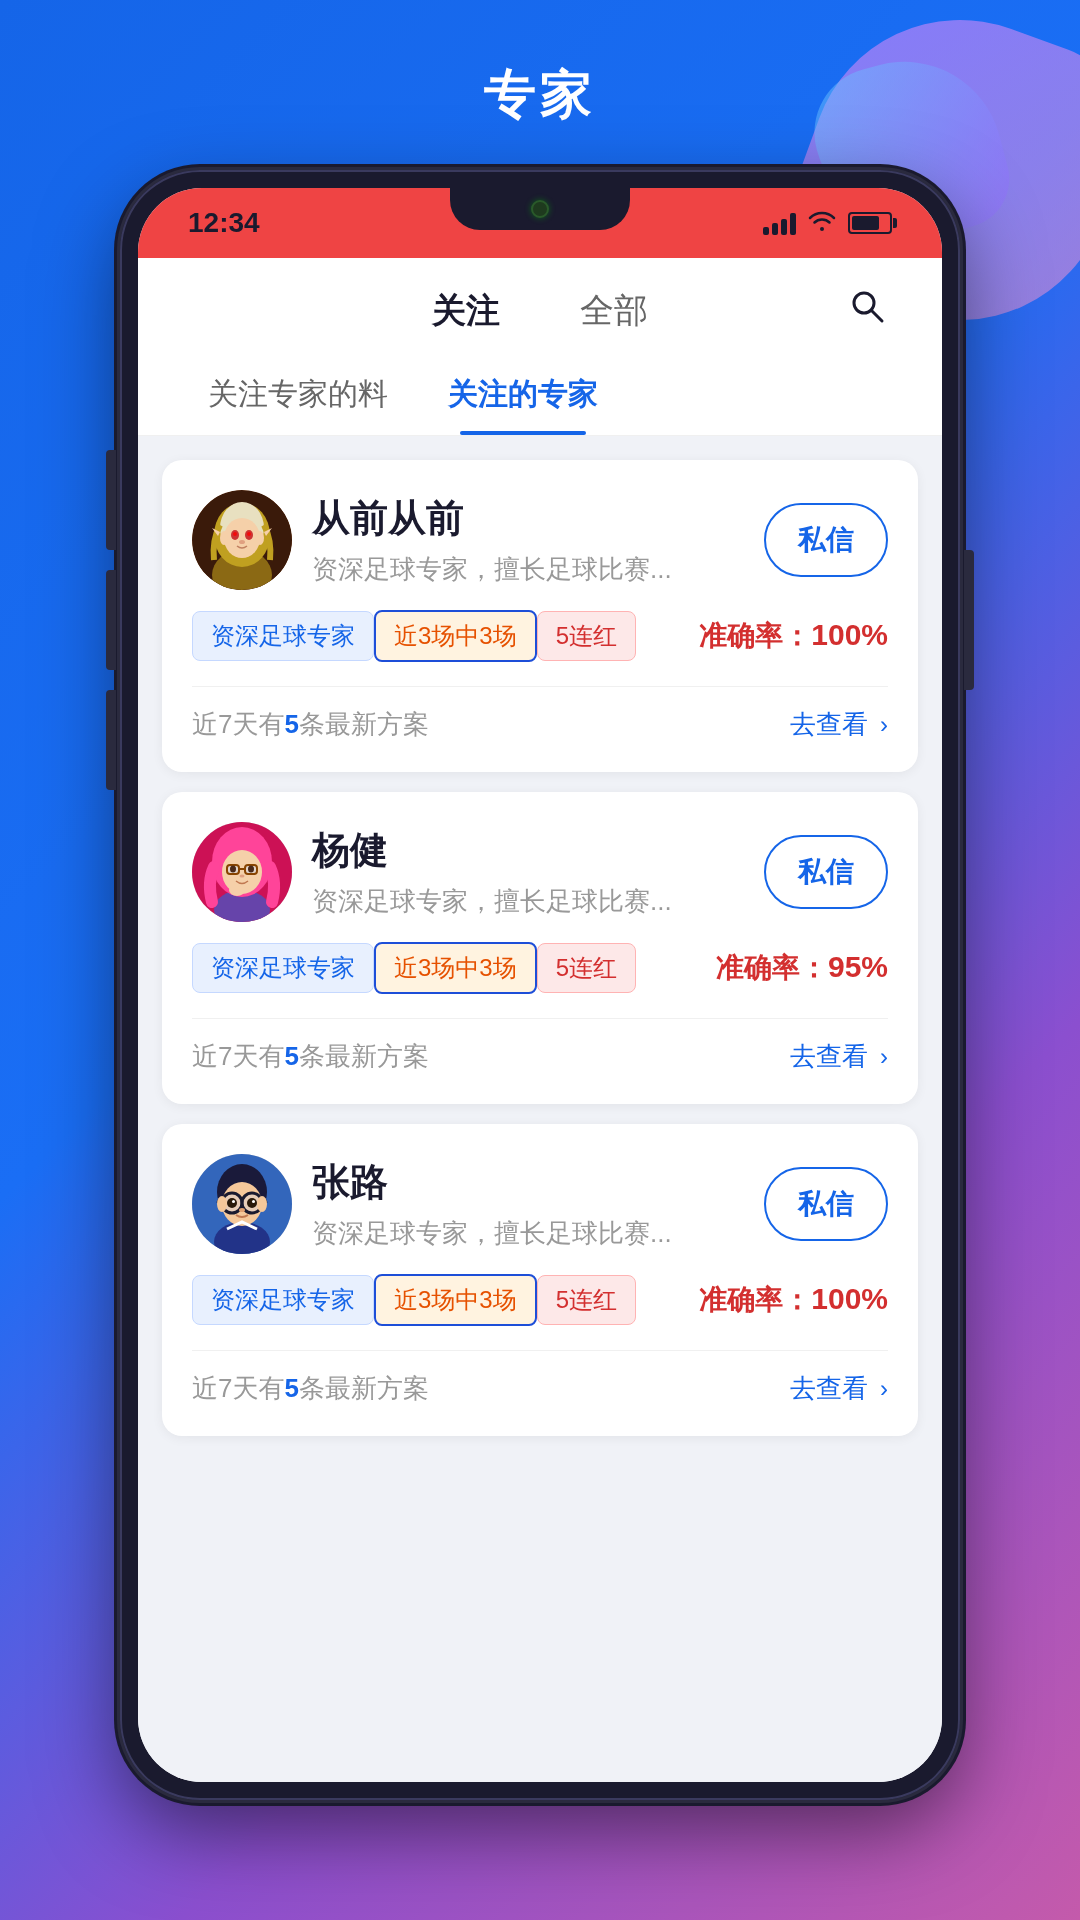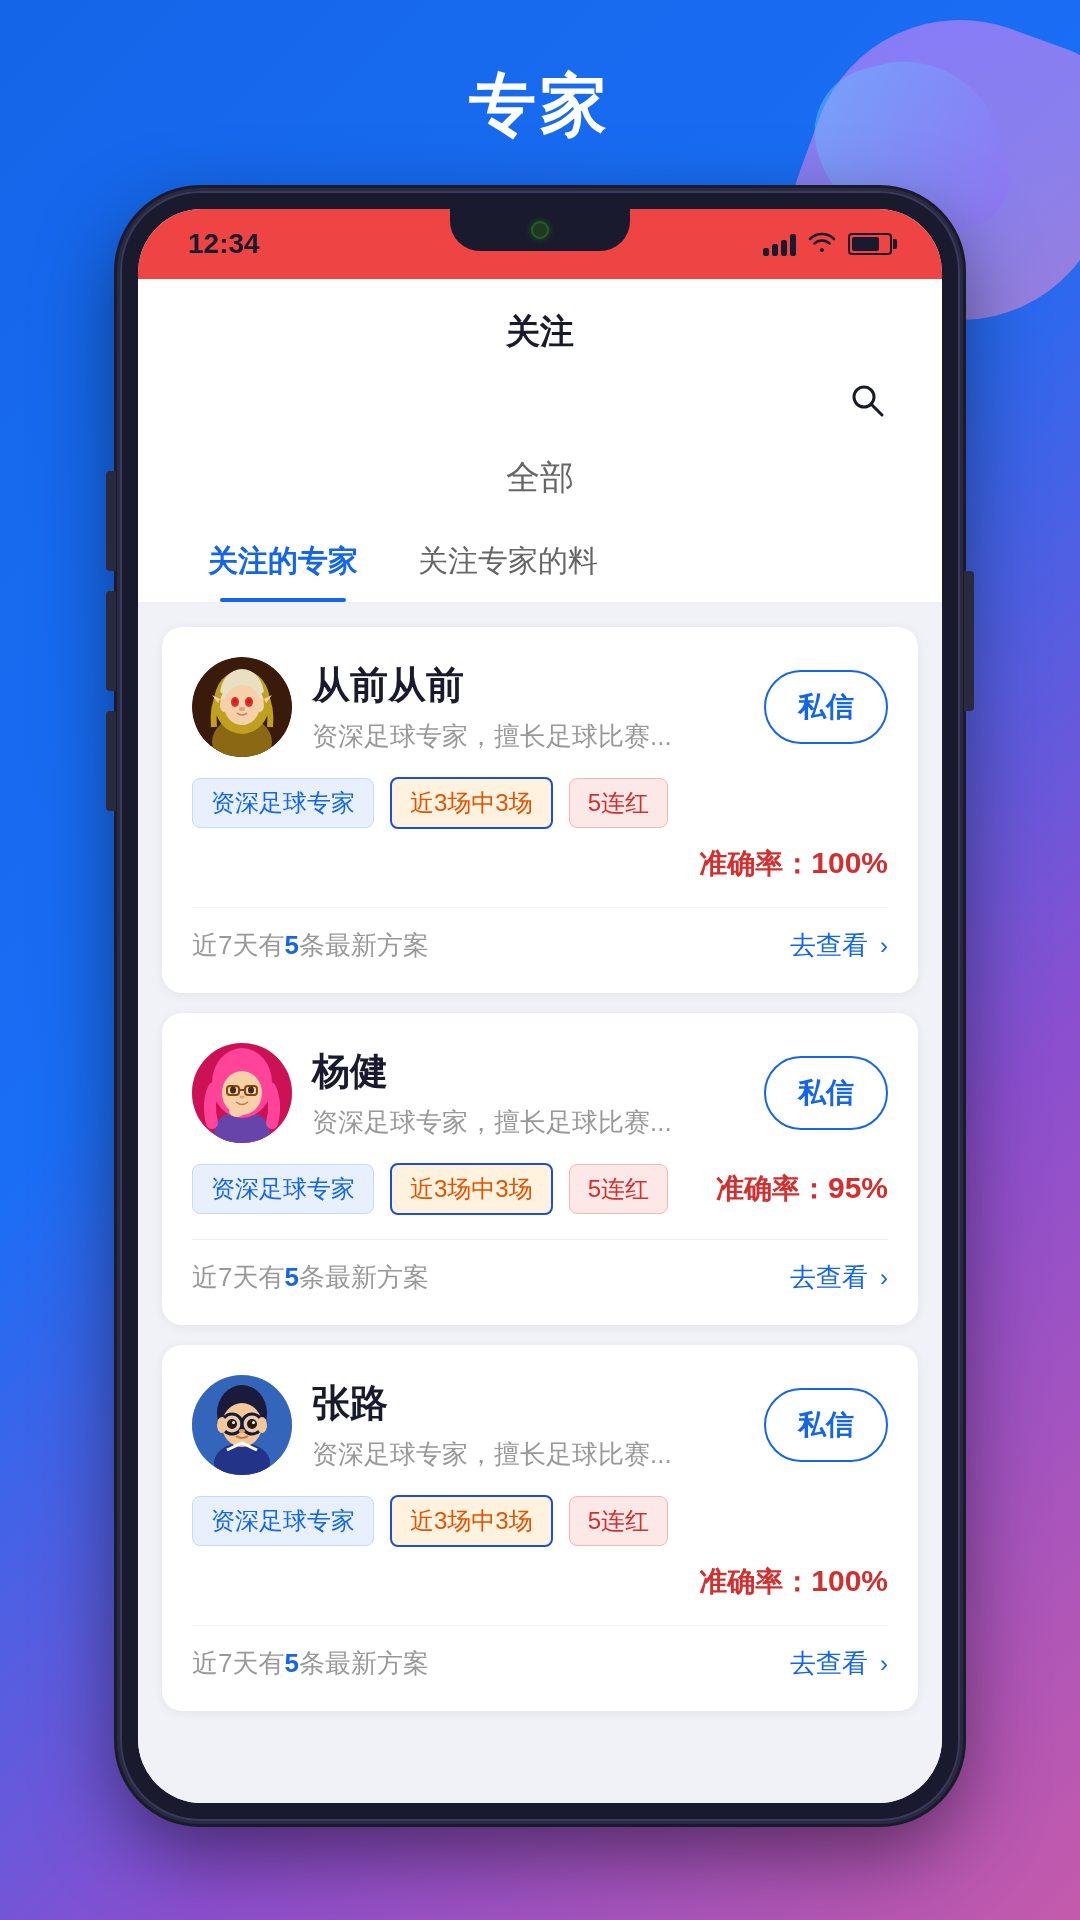--- a/index.html
+++ b/index.html
@@ -53,21 +53,21 @@
 
     .page-title-area {
       width: 100%;
       padding: 60px 0 40px;
       text-align: center;
       position: relative;
       z-index: 2;
     }
 
     .page-title {
-      font-size: 67px;
+      font-size: 52px;
       font-weight: 700;
       color: #ffffff;
       letter-spacing: 4px;
     }
 
     
     .phone-frame {
       width: 840px;
       height: 1630px;
       background: #1a1a2e;
@@ -355,21 +355,20 @@
       font-weight: 700;
       background: transparent;
       cursor: pointer;
       white-space: nowrap;
       flex-shrink: 0;
     }
 
     .tags-row {
       display: flex;
       align-items: center;
-      gap: 16px;
       flex-wrap: wrap;
       margin-bottom: 24px;
     }
 
     .tag {
       padding: 8px 18px;
       border-radius: 8px;
       font-size: 24px;
     }
 
@@ -479,34 +478,34 @@
             <path d="M2 9C5.3 5.7 9.4 4 14 4s8.7 1.7 12 5" stroke="#1a1a2e" stroke-width="2.5" stroke-linecap="round" fill="none"></path>
             <path d="M-1 4.5C3.5 0 8.5-1.5 14 0" stroke="none"></path>
           </svg>
         </span>
         <div class="battery-icon">
           <div class="battery-fill"></div>
         </div>
       </div>
     </div>
 
-    <div class="main-nav" style="position:relative;flex-direction:column;">
+    <div class="main-nav" style="position:relative;">
       <span class="nav-tab active">关注</span>
       <span class="nav-tab">全部</span>
       <div class="search-btn">
         <svg class="search-svg" viewBox="0 0 40 40" fill="none">
           <circle cx="17" cy="17" r="10" stroke="#1a1a2e" stroke-width="3"></circle>
           <line x1="24" y1="24" x2="35" y2="35" stroke="#1a1a2e" stroke-width="3" stroke-linecap="round"></line>
         </svg>
       </div>
     </div>
 
     <div class="sub-tabs">
+      <span class="sub-tab">关注专家的料</span>
       <span class="sub-tab active">关注的专家</span>
-      <span class="sub-tab">关注专家的料</span>
     </div>
 
     <div class="content-area">
 
       <div class="expert-card">
         <div class="expert-header">
           <div class="expert-avatar">
             <div class="avatar-1-inner" style="width:100%;height:100%;border-radius:50%;overflow:hidden;display:flex;align-items:center;justify-content:center;">
 
               <svg width="100" height="100" viewBox="0 0 100 100">

